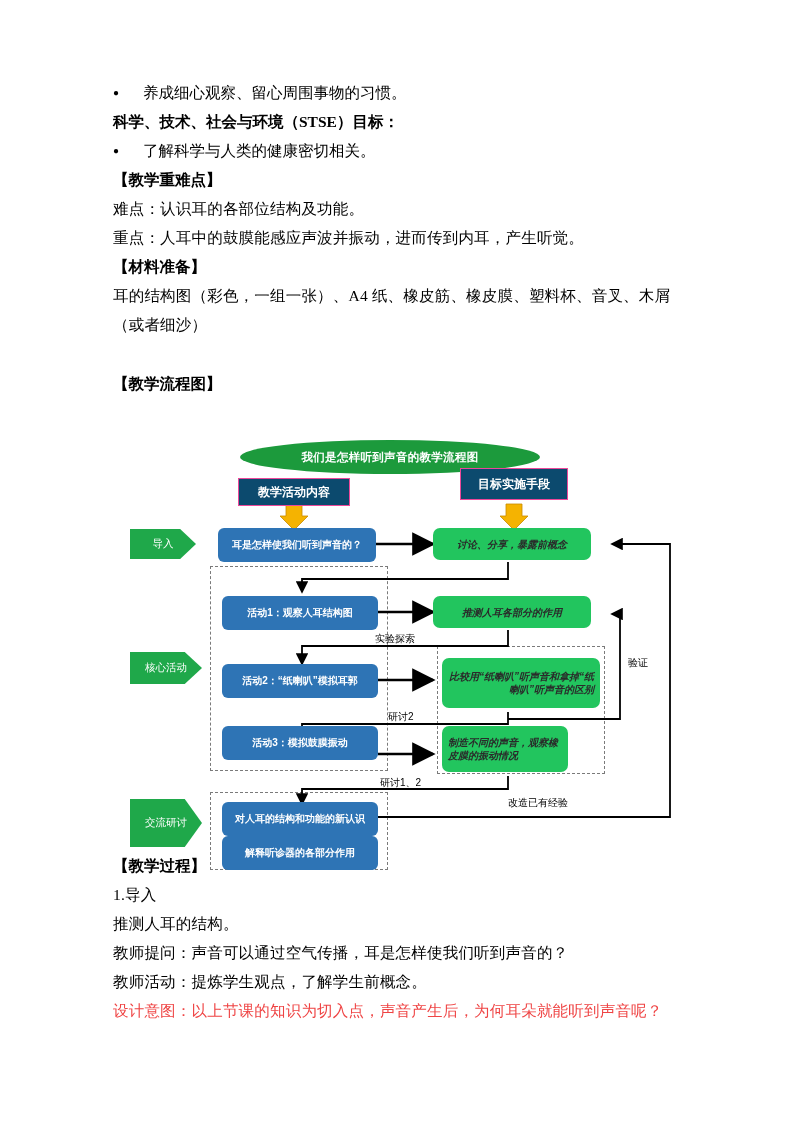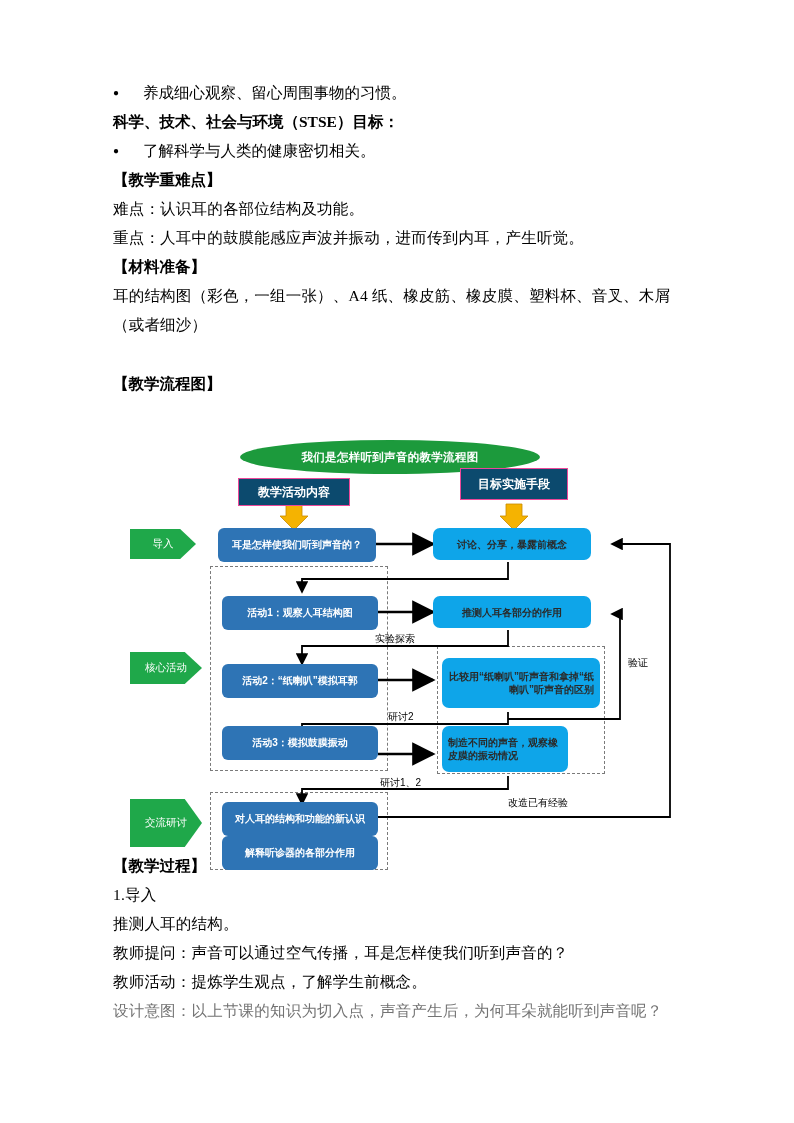--- a/index.html
+++ b/index.html
@@ -47,21 +47,21 @@
     content: "\25CF";
     font-size: 10px;
     vertical-align: 2px;
   }
   .head {
     font-weight: bold;
     font-size: 15.5px;
     line-height: 29px;
   }
   .red {
-    color: #737373;
+    color: #ef4444;
   }
   .spacer-md { height: 30px; }
 
   
   .chart {
     position: absolute;
     left: 130px;
     top: 424px;
     width: 560px;
     height: 420px;
@@ -92,26 +92,27 @@
   }
   .blue-box {
     background: #2E74B5;
     border-radius: 6px;
     font-size: 10px;
     color: #ffffff;
     padding: 17px 6px;
     line-height: 1.25;
   }
   .peach-box {
-    background: #0ea5e9;
+    background: #22c55e;
     border-radius: 7px;
     font-size: 10px;
     color: #2a2a2a;
     padding: 0 6px;
     line-height: 1.3;
+    font-style: italic;
   }
   .peach-box.left-align {
     justify-content: flex-start;
     text-align: left;
   }
   .phase-label {
     background: #1FA84A;
     color: #ffffff;
     font-size: 10.5px;
     font-weight: normal;

